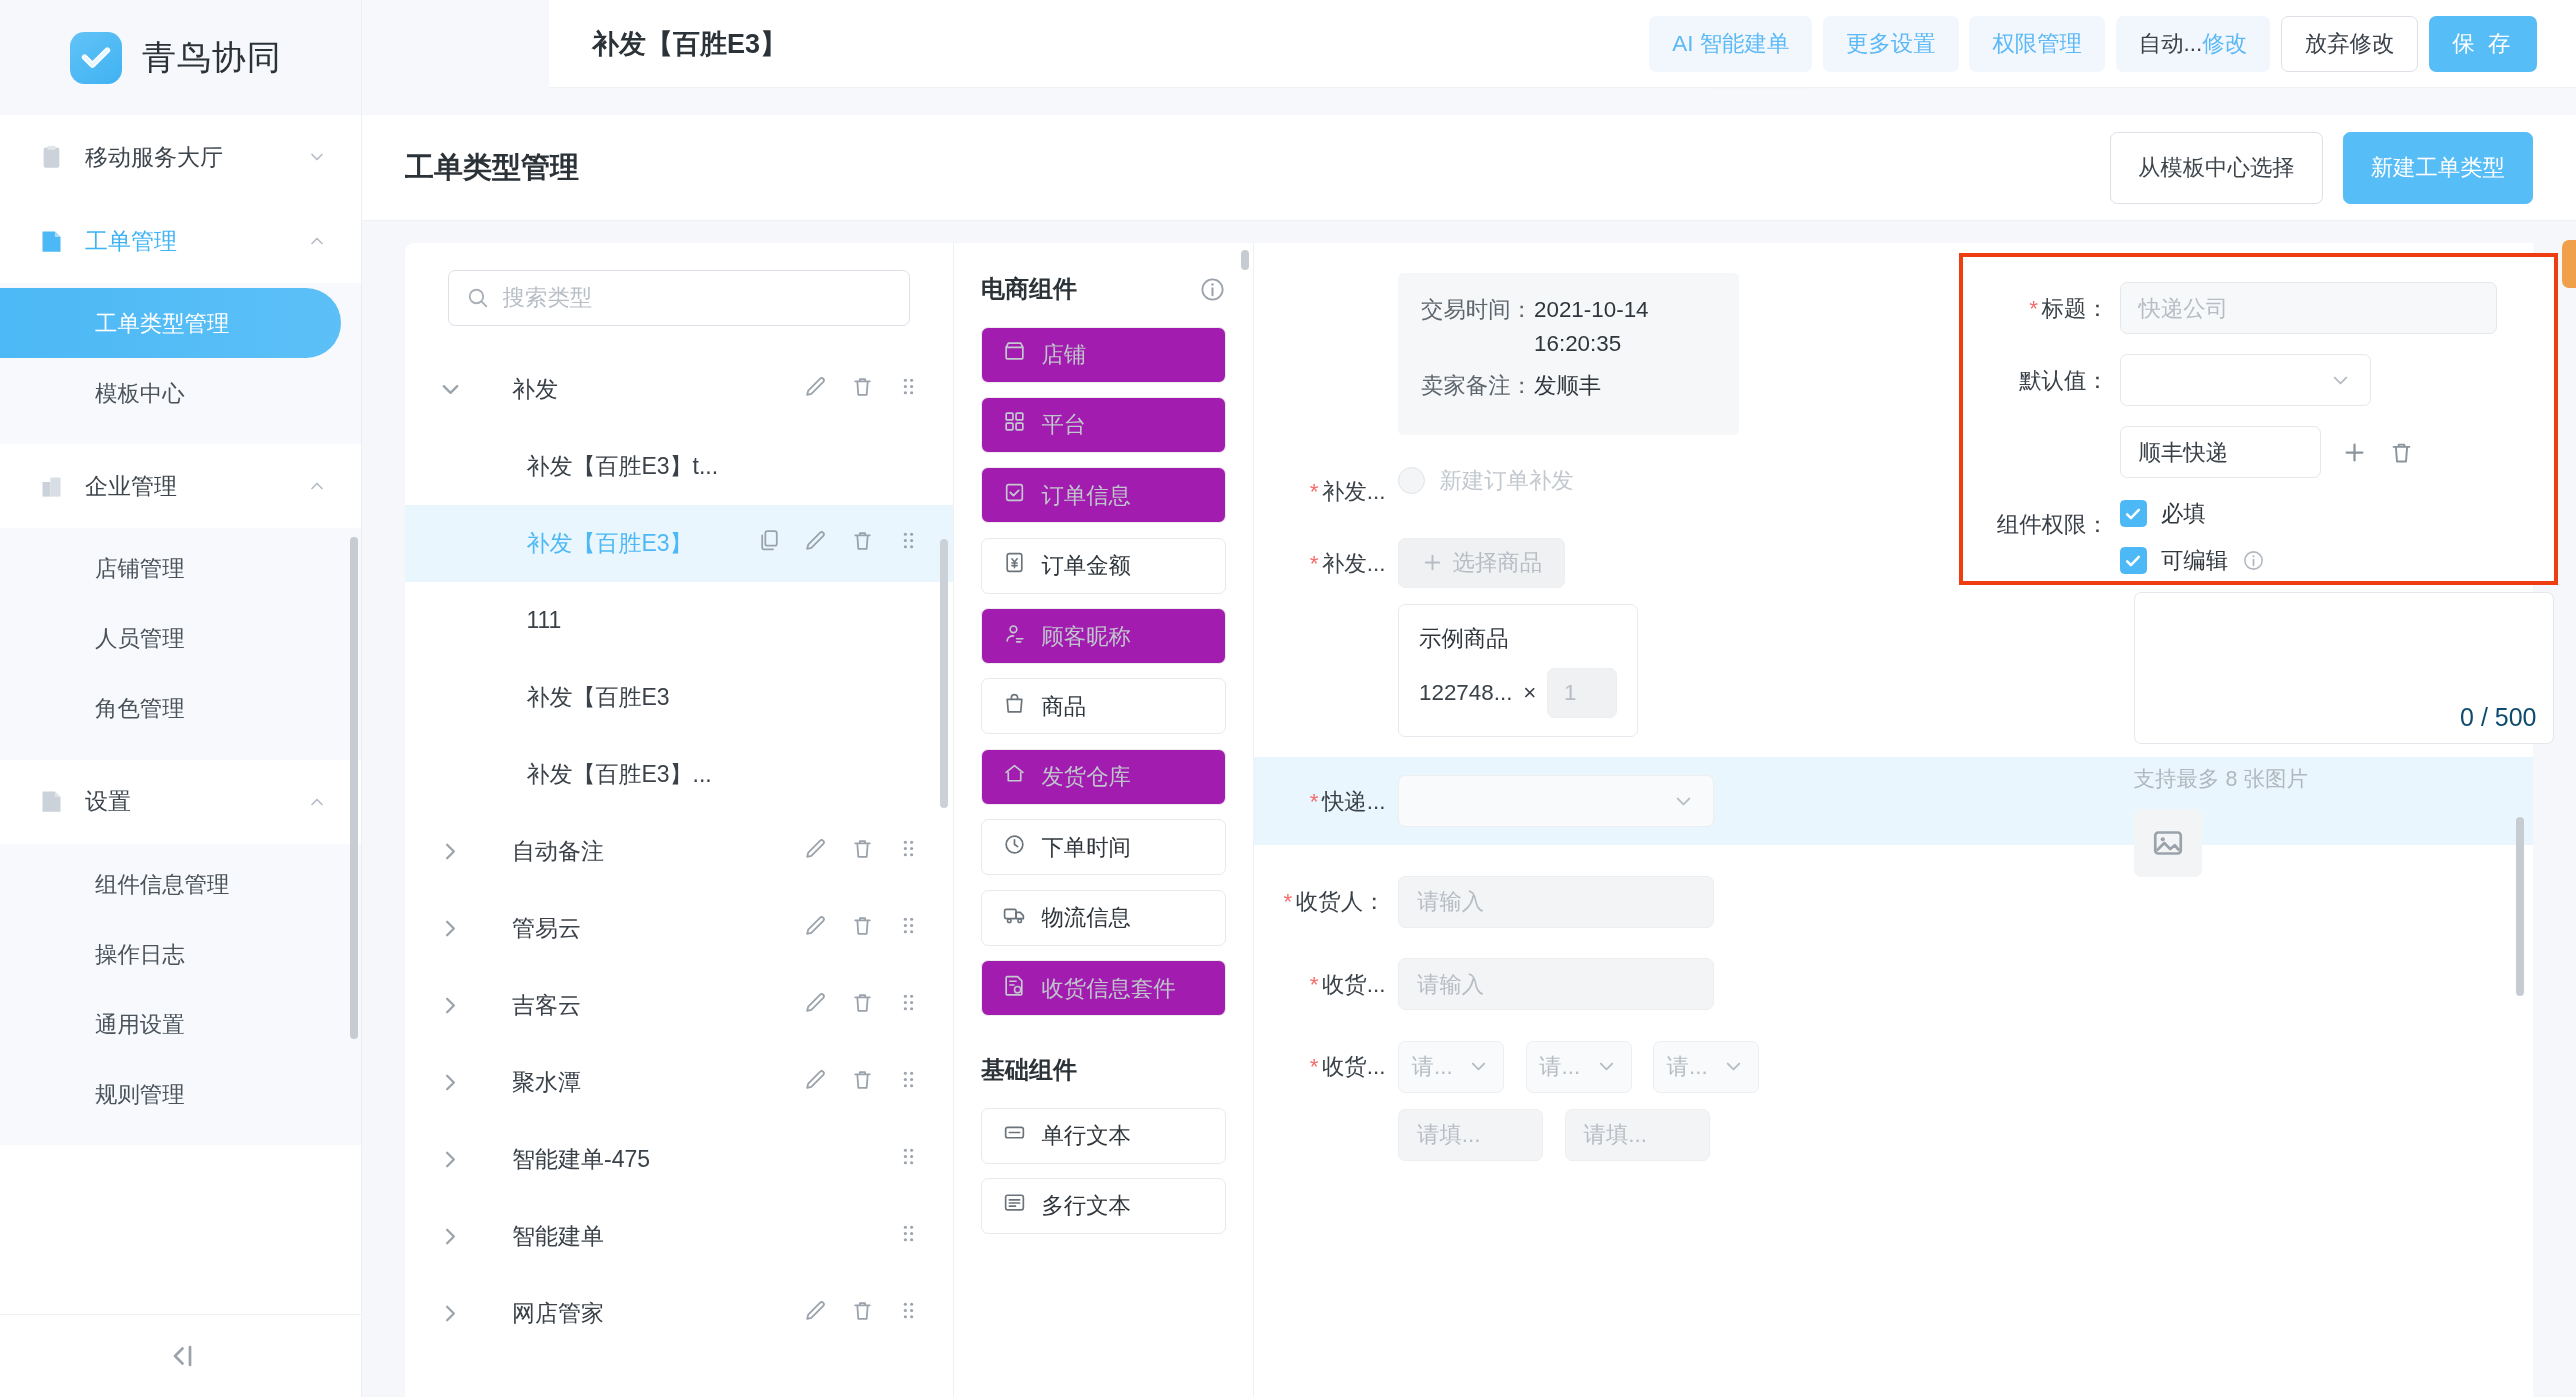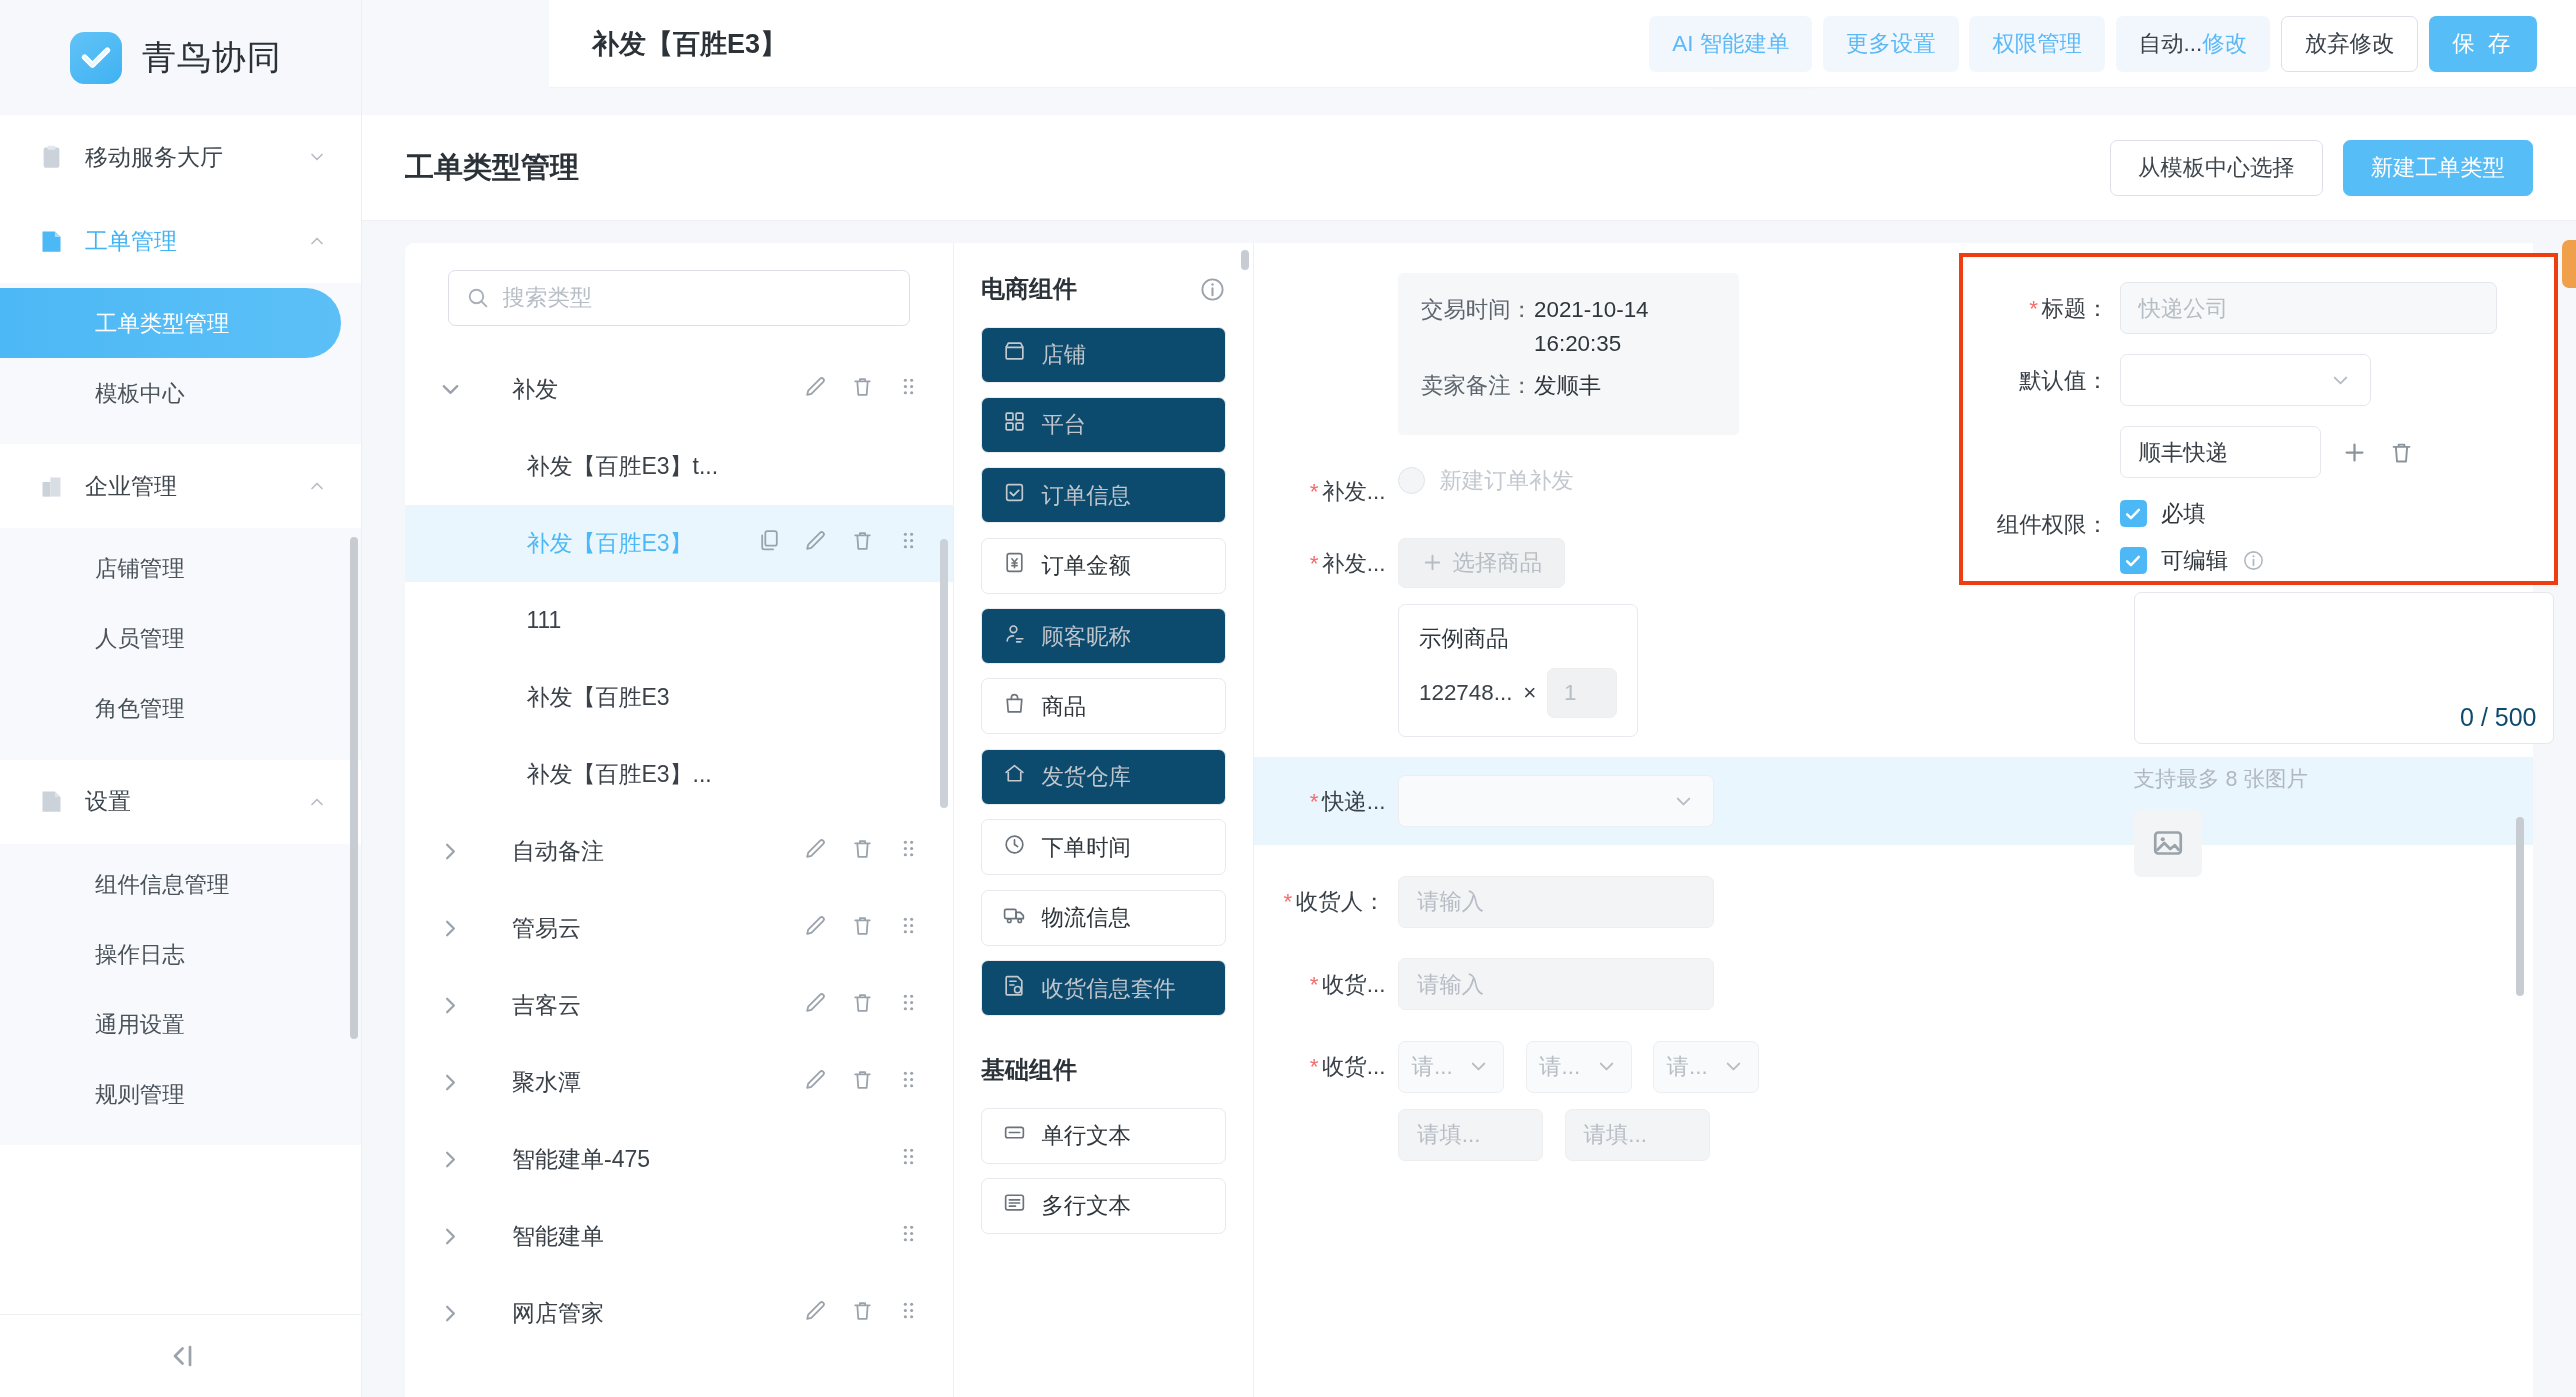--- a/index.html
+++ b/index.html
@@ -89,21 +89,21 @@
   .user-ico { width: 30.5px; height: 30.5px; color:#2d3338;}
   .user-name { font-size: 23px; color: #2f363c; }
   .user-chev { width:20px;height:20px;color:#7b838c; margin-left:10.8px;}
 
   .pagehead {
     height: 106px; background:#ffffff; border-bottom:0.9px solid #eef0f3;
     display:flex; align-items:center; padding: 0 43px 0 43px;
   }
   .page-title { font-size: 29px; color:#2b3238; font-weight:600; flex:1;}
   .btn {
-    height: 56px; border-radius: 7.2px; display:flex; align-items:center; justify-content:center;
+    height: 72px; border-radius: 7.2px; display:flex; align-items:center; justify-content:center;
     font-size: 22.4px; cursor:pointer; padding: 16px 27px; white-space:nowrap;
   }
   .btn-outline { border:0.9px solid #dcdfe6; background:#fff; color:#3d454d; }
   .btn-primary { background:#57bdf7; color:#fff; border:0.9px solid #57bdf7; margin-left:20px;}
 
   .workspace { flex:1; display:flex; padding: 21.5px 43px 0 43px; gap:0; min-height:0;}
   .panel { background:#fff; }
 
   
   .types-panel {
@@ -145,21 +145,21 @@
     padding: 30.5px 27px 0 27px; overflow:hidden; position:relative;
   }
   .pal-head { display:flex; align-items:center; justify-content:space-between; margin-bottom: 21.5px;}
   .pal-title { font-size:24px;color:#2b3238;font-weight:600;}
   .pal-info { width:27px;height:27px;color:#9aa2ab;}
   .pal-item {
     height: 56px; border:0.9px solid #e6e9ed; border-radius:7.2px;
     display:flex; align-items:center; gap:14.4px; padding-left:20px;
     margin-bottom: 14.4px; font-size:22.4px; color:#2f363c; cursor:grab; background:#fff;
   }
-  .pal-item.disabled { background:#0c4a6e; color:#bfc5cb; border-color:#ededf0; cursor:not-allowed;}
+  .pal-item.disabled { background:#a21caf; color:#bfc5cb; border-color:#ededf0; cursor:not-allowed;}
   .pal-item svg { width:25px;height:25px; flex:0 0 25px; color:#6b737b;}
   .pal-item.disabled svg { color:#c3c9cf; }
   .pal-sub { font-size:24px;color:#2b3238;font-weight:600; margin: 38px 0 21.5px 0;}
   .pal-scroll{position:absolute;right:3.6px;top:7.2px;width:8px;height:20px;background:#c7ccd3;border-radius:4.5px;}
 
   
   .preview { flex:1; min-width:0; position:relative; overflow:hidden; padding: 30.5px 0 0 0;}
   .info-card {
     background:#f6f7f9; border-radius:5.4px; margin: 0 0 0 144px; width: 341px;
     padding: 20px 23px 23px 23px;

